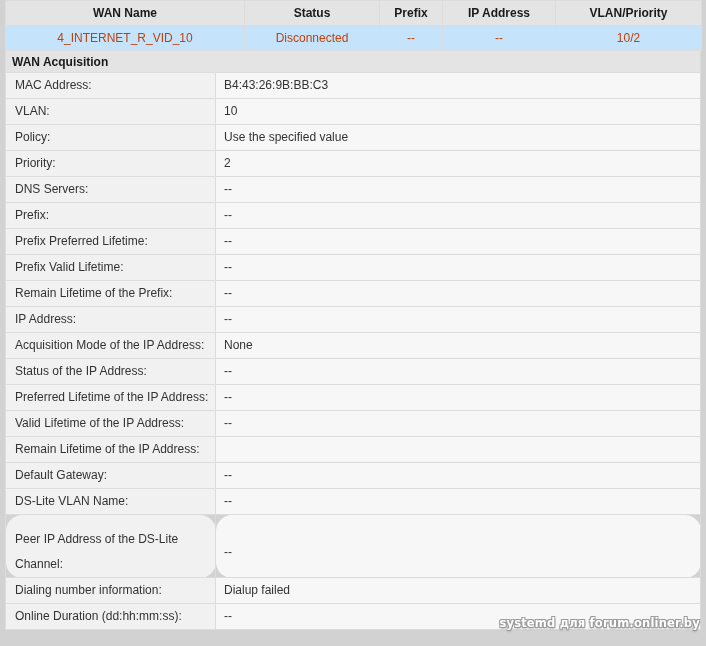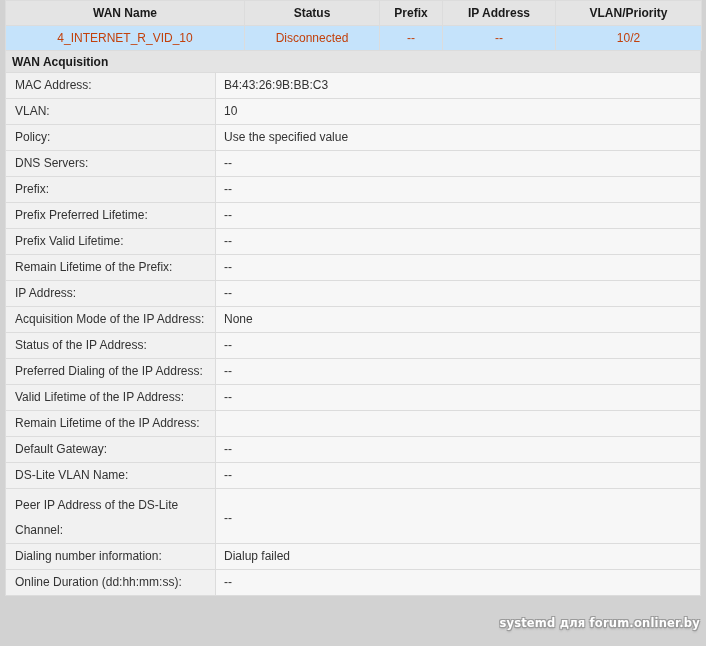--- a/index.html
+++ b/index.html
@@ -104,22 +104,23 @@
     border-right: 1px solid #dcdcdc;
     width: 209px;
   }
   .details td.value {
     background: #f7f7f7;
     padding-left: 8px;
   }
   .details tr.tall td {
     height: 50px;
     line-height: 25px;
-    padding-top: 4px;
+    padding-top: 12px;
     padding-bottom: 0;
+    border-radius: 16px;
   }
   .details tr.tall td.label {
     white-space: normal;
     padding-right: 6px;
   }
 
   
   .watermark {
     position: absolute;
     right: 6px;
@@ -187,20 +188,24 @@
         </tr>
         <tr>
           <td class="label">VLAN:</td>
           <td class="value">10</td>
         </tr>
         <tr>
           <td class="label">Policy:</td>
           <td class="value">Use the specified value</td>
         </tr>
         <tr>
+          <td class="label">Priority:</td>
+          <td class="value">2</td>
+        </tr>
+        <tr>
           <td class="label">DNS Servers:</td>
           <td class="value">--</td>
         </tr>
         <tr>
           <td class="label">Prefix:</td>
           <td class="value">--</td>
         </tr>
         <tr>
           <td class="label">Prefix Preferred Lifetime:</td>
           <td class="value">--</td>
@@ -219,21 +224,21 @@
         </tr>
         <tr>
           <td class="label">Acquisition Mode of the IP Address:</td>
           <td class="value">None</td>
         </tr>
         <tr>
           <td class="label">Status of the IP Address:</td>
           <td class="value">--</td>
         </tr>
         <tr>
-          <td class="label">Preferred Dialing of the IP Address:</td>
+          <td class="label">Preferred Lifetime of the IP Address:</td>
           <td class="value">--</td>
         </tr>
         <tr>
           <td class="label">Valid Lifetime of the IP Address:</td>
           <td class="value">--</td>
         </tr>
         <tr>
           <td class="label">Remain Lifetime of the IP Address:</td>
           <td class="value"></td>
         </tr>

